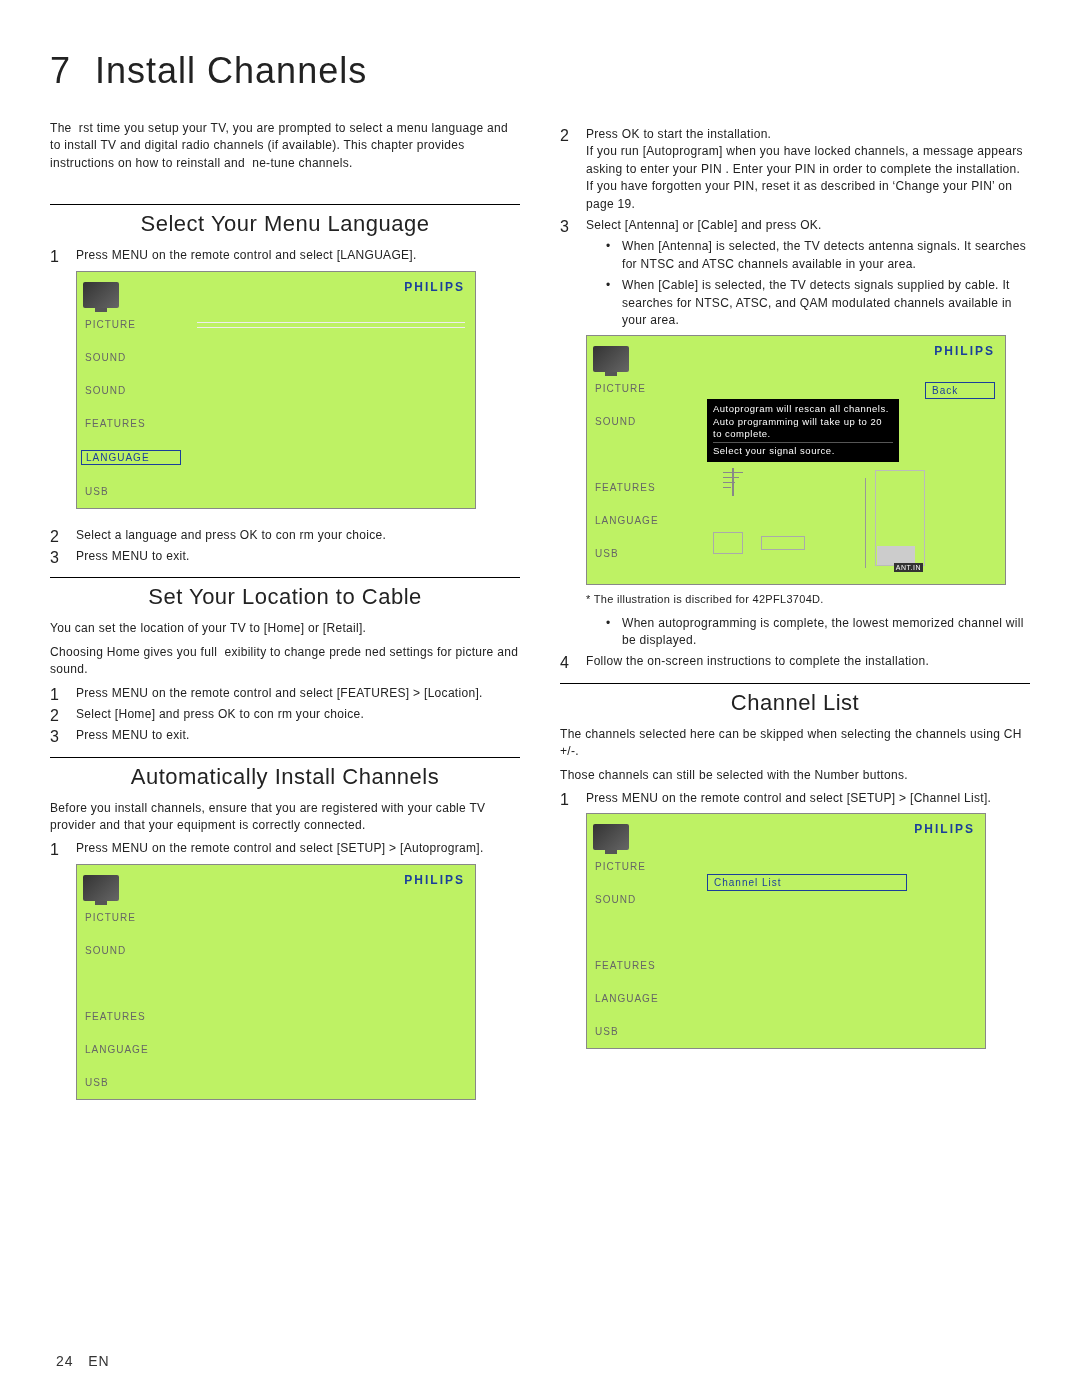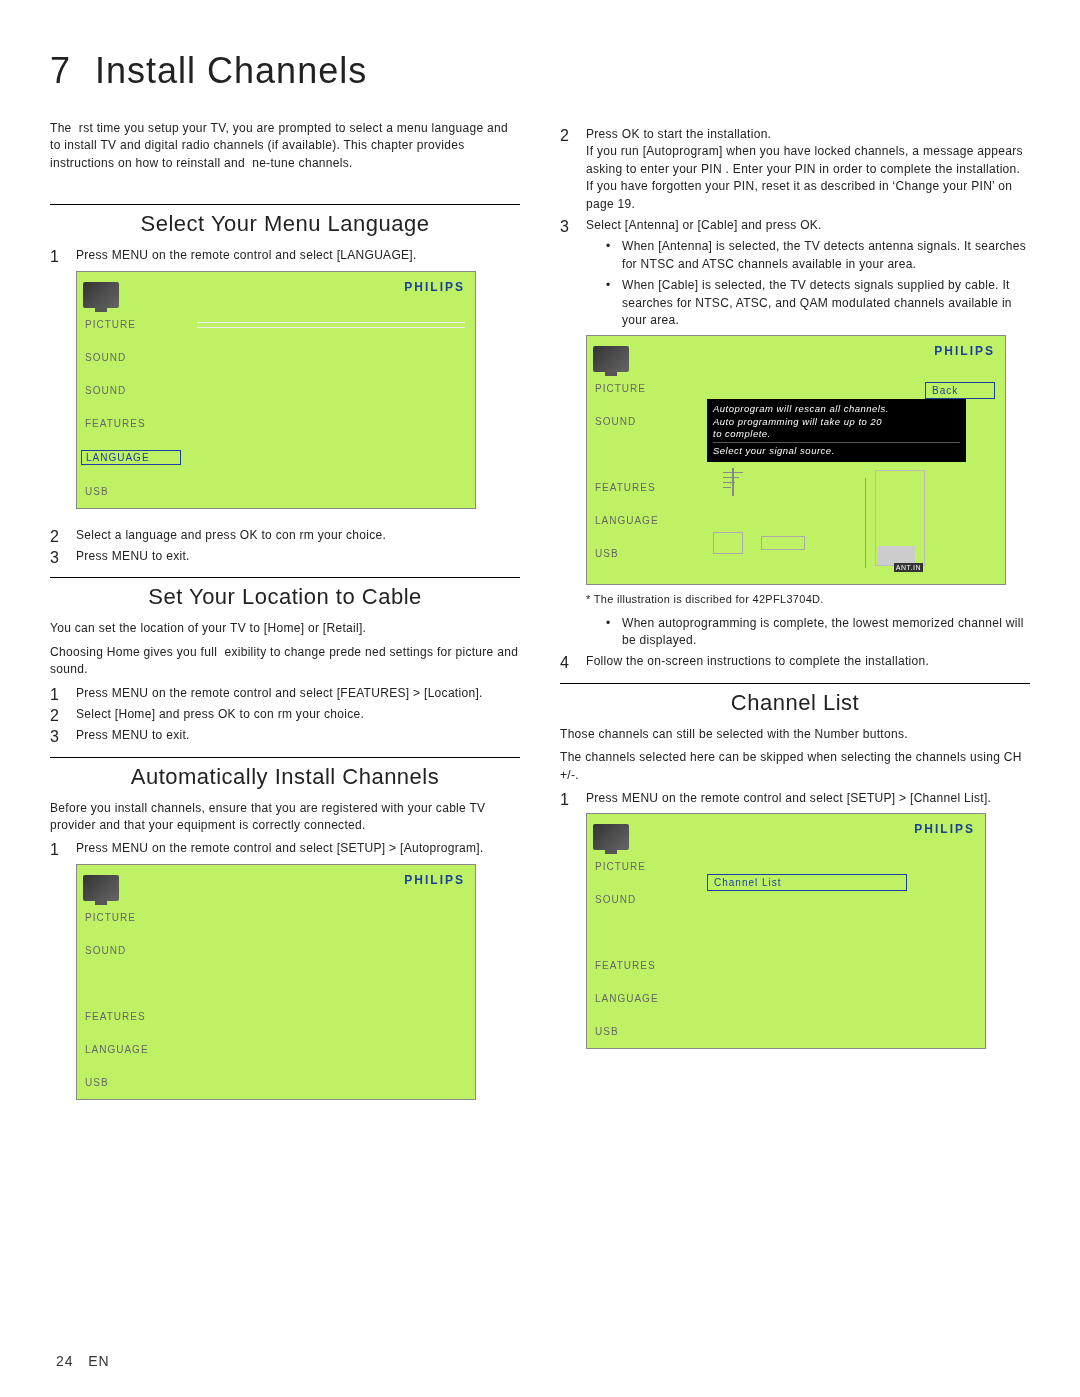--- a/index.html
+++ b/index.html
@@ -138,23 +138,22 @@
     display: inline-block;
     min-width: 200px;
   }
   .black-panel {
     background: #000;
     color: #fff;
     font-size: 9.5px;
     letter-spacing: 0.5px;
     padding: 4px 6px;
     line-height: 1.3;
-    width: 259px;
-    position: relative;
-    font-style: italic;
+    width: 192px;
+    position: relative;
   }
   .diagram {
     border: none;
     height: 110px;
     width: 220px;
     margin-top: 2px;
     background:
       linear-gradient(#ccc,#ccc) 170px 82px / 38px 20px no-repeat,
       linear-gradient(#999,#999) 158px 14px / 1px 90px no-repeat;
     position: relative;
@@ -343,22 +342,22 @@
 
     <ul class="bullets" style="margin-left:26px;">
       <li>When autoprogramming is complete, the lowest memorized channel will be displayed.</li>
     </ul>
 
     <ol class="steps" style="counter-reset: step 3;">
       <li>Follow the on-screen instructions to complete the installation.</li>
     </ol>
 
     <h2 class="section">Channel List</h2>
+    <p class="body-text">The channels selected here can be skipped when selecting the channels using CH +/-.</p>
     <p class="body-text">Those channels can still be selected with the Number buttons.</p>
-    <p class="body-text">The channels selected here can be skipped when selecting the channels using CH +/-.</p>
     <ol class="steps">
       <li>Press MENU on the remote control and select [SETUP] &gt; [Channel List].</li>
     </ol>
 
     <div class="osd">
       <div class="osd-top">
         <div class="tv-icon"></div>
         <div class="brand">PHILIPS</div>
       </div>
       <div class="osd-body">

